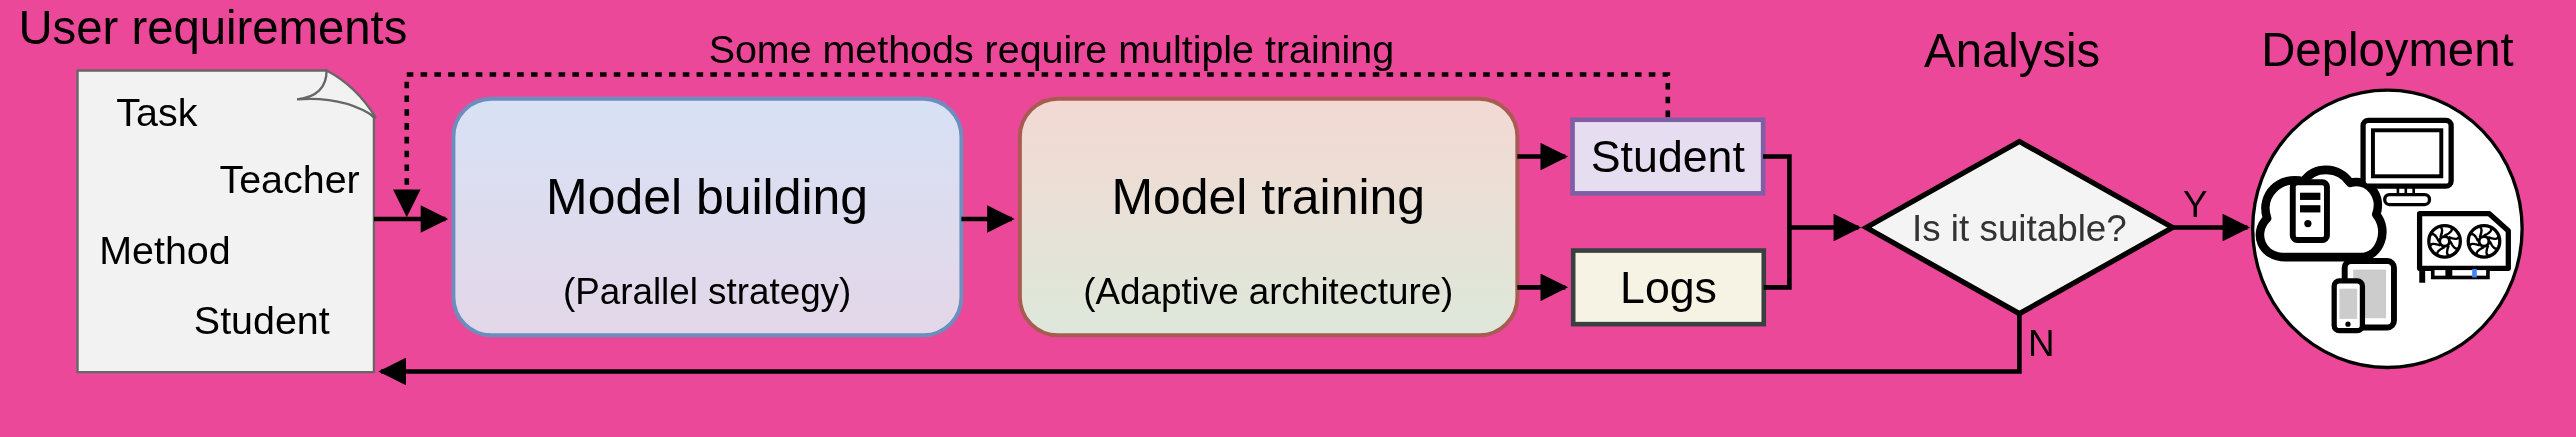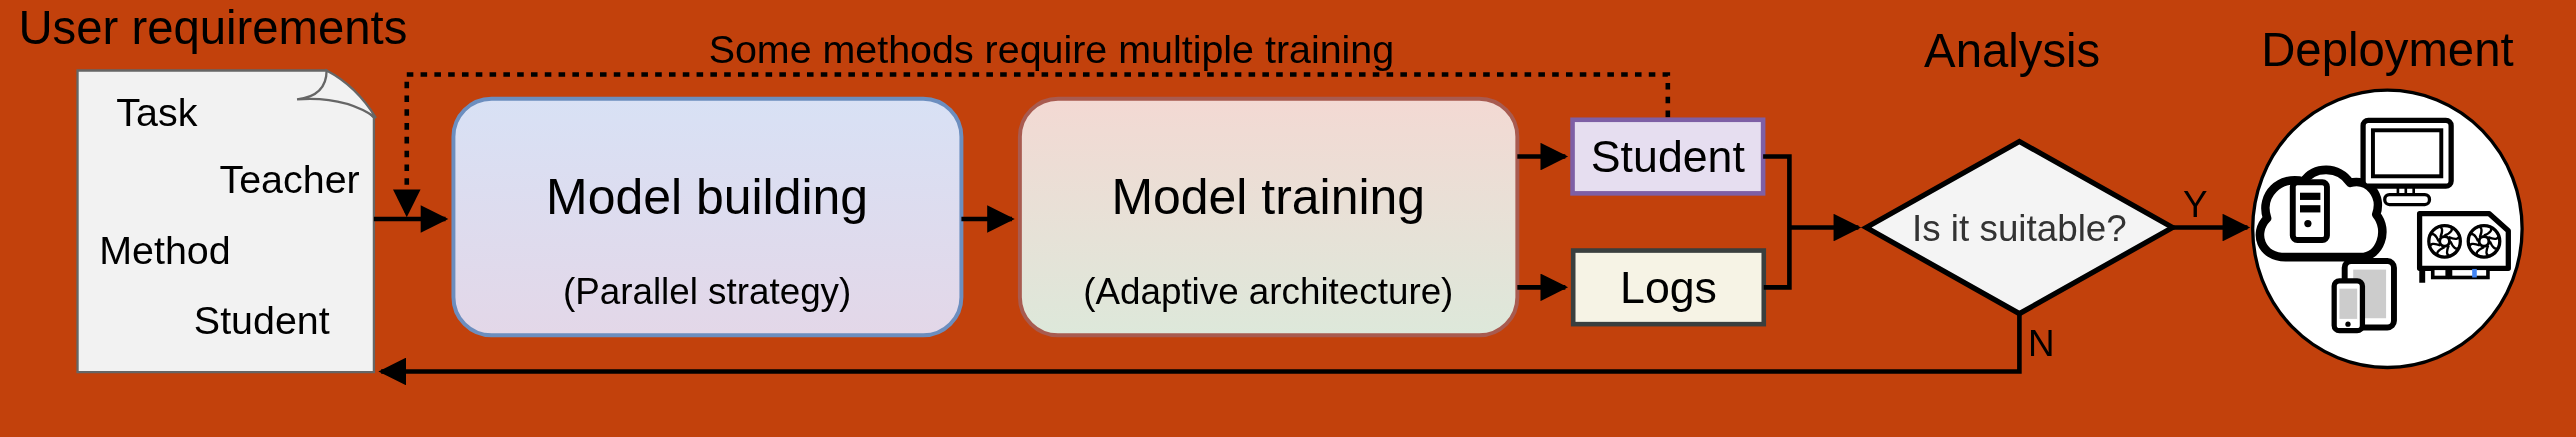--- a/index.html
+++ b/index.html
@@ -1,16 +1,16 @@
 <!DOCTYPE html>
 <html style="font-size:10.5px"><head>
 <meta charset="utf-8">
 <style>
   html,body{margin:0;padding:0;background:#ffffff;}
-  .stage{width:2576px;height:438px;position:relative;background:#c2410c;overflow:hidden;}
+  .stage{width:2576px;height:438px;position:relative;background:#ec4899;overflow:hidden;}
   svg{display:block;}
   text{font-family:"Liberation Sans", sans-serif;fill:#000;}
   .t-title{font-size:72px;}
   .t-note{font-size:60px;}
   .t-boxtitle{font-size:76px;}
   .t-boxsub{font-size:56px;}
   .t-doclabel{font-size:60px;}
   .t-io{font-size:68px;}
   .t-diamond{font-size:56px;fill:#333333;}
   .t-yn{font-size:56px;}

